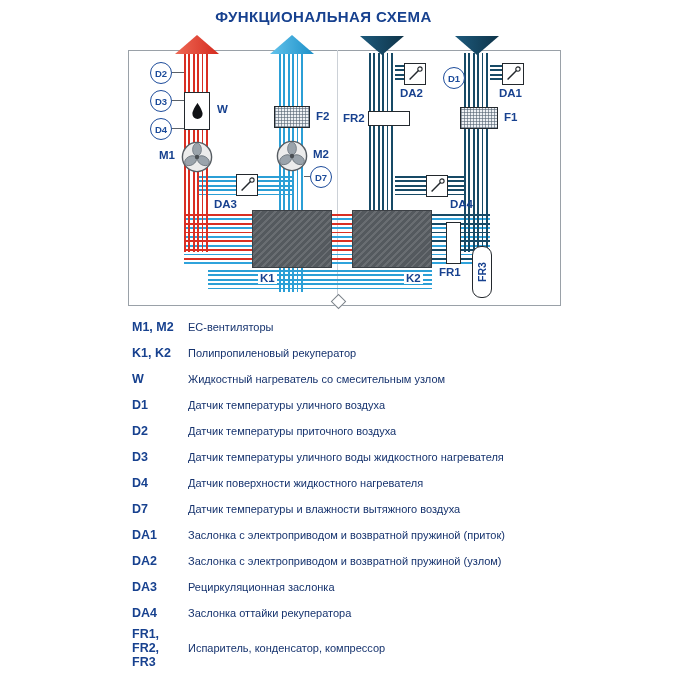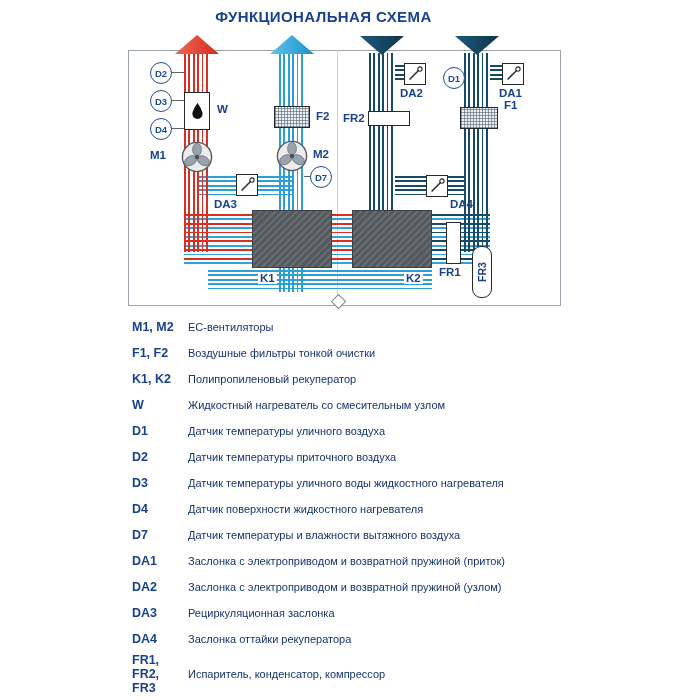--- a/index.html
+++ b/index.html
@@ -145,44 +145,40 @@
   <div class="sensor" style="left:150px;top:118px">D4</div>
   <div class="sensor" style="left:443px;top:67px">D1</div>
   <div class="sensor" style="left:310px;top:166px">D7</div>
 
   <div class="conn" style="left:172px;top:72px;width:12px"></div>
   <div class="conn" style="left:172px;top:100px;width:12px"></div>
   <div class="conn" style="left:172px;top:128px;width:12px"></div>
   <div class="conn" style="left:304px;top:176px;width:6px"></div>
 
   <div class="lbl" style="left:217px;top:103px">W</div>
-  <div class="lbl" style="left:150px;top:149px">M1</div>
+  <div class="lbl" style="left:159px;top:149px">M1</div>
   <div class="lbl" style="left:313px;top:148px">M2</div>
   <div class="lbl" style="left:316px;top:110px">F2</div>
-  <div class="lbl" style="left:504px;top:99px">F1</div>
+  <div class="lbl" style="left:504px;top:111px">F1</div>
   <div class="lbl" style="left:343px;top:112px">FR2</div>
   <div class="lbl" style="left:400px;top:87px">DA2</div>
   <div class="lbl" style="left:499px;top:87px">DA1</div>
   <div class="lbl" style="left:214px;top:198px">DA3</div>
   <div class="lbl" style="left:450px;top:198px">DA4</div>
   <div class="lbl onwhite" style="left:258px;top:272px">K1</div>
   <div class="lbl onwhite" style="left:404px;top:272px">K2</div>
   <div class="lbl onwhite" style="left:437px;top:266px">FR1</div>
 </div>
 
 <div class="legend">
   <div class="lrow">
       <div class="lkey">M1, M2</div>
       <div class="ldesc">EC-вентиляторы</div>
     </div>
   <div class="lrow">
-      <div class="lkey">F1, F2</div>
-      <div class="ldesc">Воздушные фильтры тонкой очистки</div>
-    </div>
-  <div class="lrow">
       <div class="lkey">K1, K2</div>
       <div class="ldesc">Полипропиленовый рекуператор</div>
     </div>
   <div class="lrow">
       <div class="lkey">W</div>
       <div class="ldesc">Жидкостный нагреватель со смесительным узлом</div>
     </div>
   <div class="lrow">
       <div class="lkey">D1</div>
       <div class="ldesc">Датчик температуры уличного воздуха</div>

